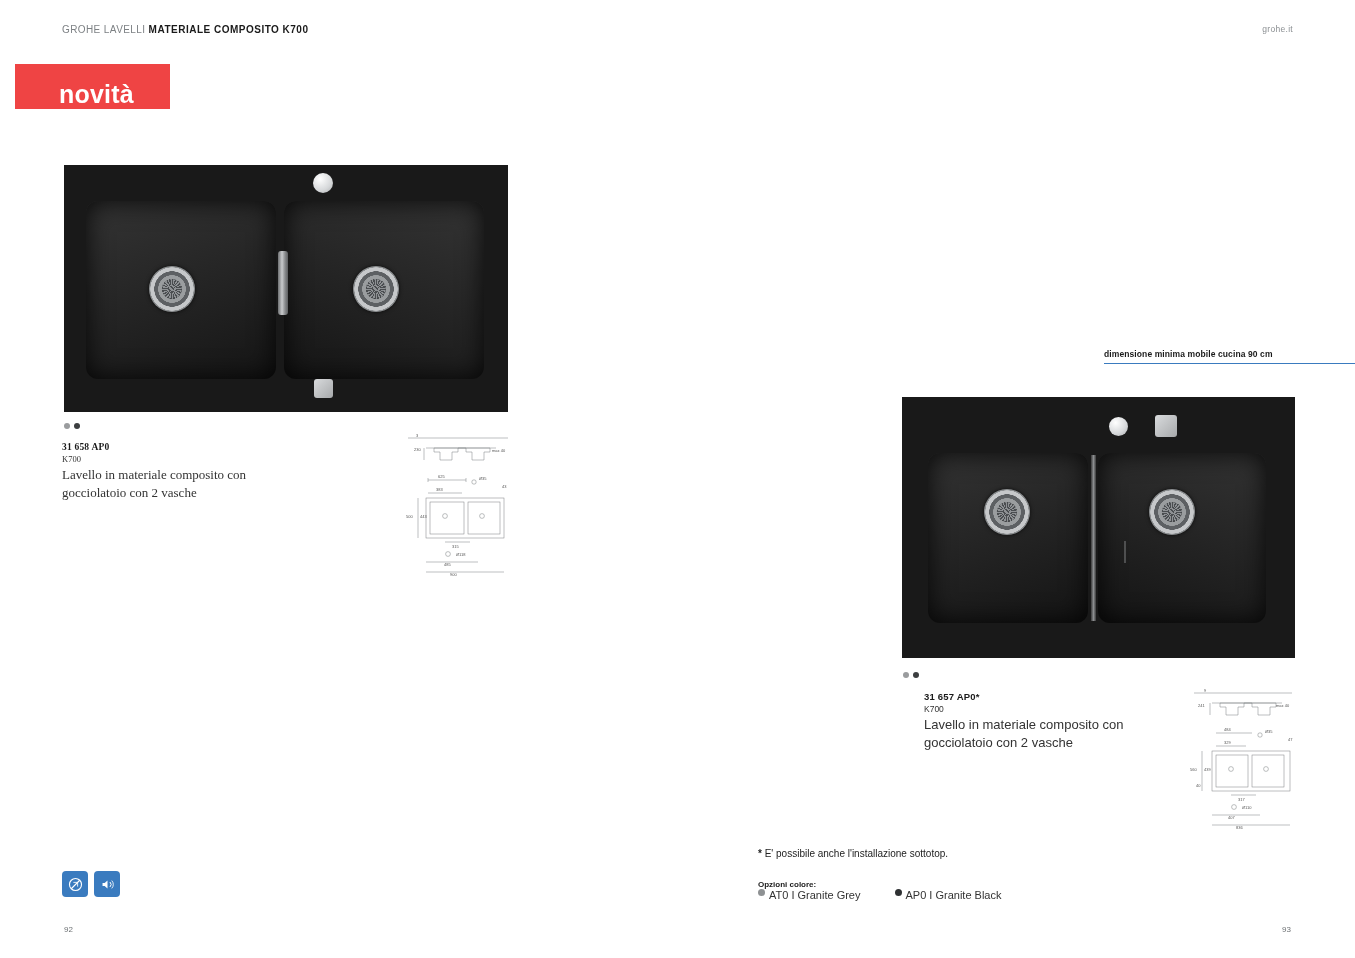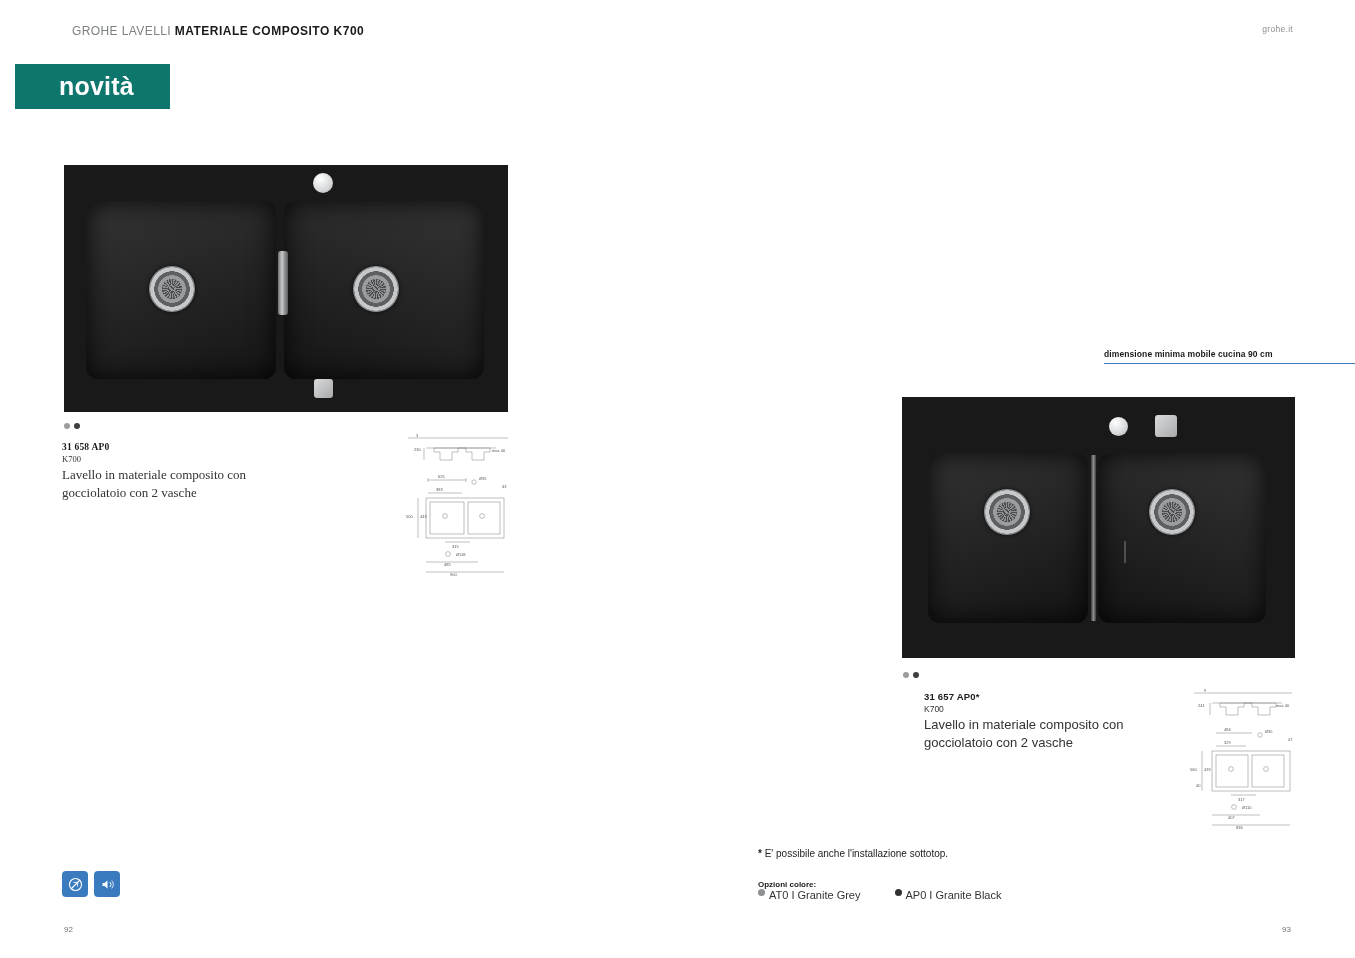--- a/index.html
+++ b/index.html
@@ -15,23 +15,23 @@
     position: relative;
     width: 1355px;
     height: 958px;
     overflow: hidden;
     background: #ffffff;
   }
 
   
   .header-left {
     position: absolute;
-    left: 72px;
+    left: 62px;
     top: 24px;
-    font-size: 12px;
+    font-size: 10px;
     letter-spacing: 0.4px;
     color: #55595c;
     white-space: nowrap;
   }
   .header-left .brand { color: #7d8184; }
   .header-left .bold { font-weight: bold; color: #1a1a1a; letter-spacing: 0.5px; }
   .header-right {
     position: absolute;
     right: 62px;
     top: 24px;
@@ -40,23 +40,23 @@
     letter-spacing: 0.3px;
   }
 
   
   .novita-badge {
     position: absolute;
     left: 15px;
     top: 64px;
     width: 155px;
     height: 45px;
-    background: #0f766e;
+    background: #ef4444;
     display: flex;
-    align-items: center;
+    align-items: flex-end;
   }
   .novita-badge span {
     color: #ffffff;
     font-size: 25px;
     font-weight: bold;
     padding-left: 44px;
     letter-spacing: 0.2px;
   }
 
   

